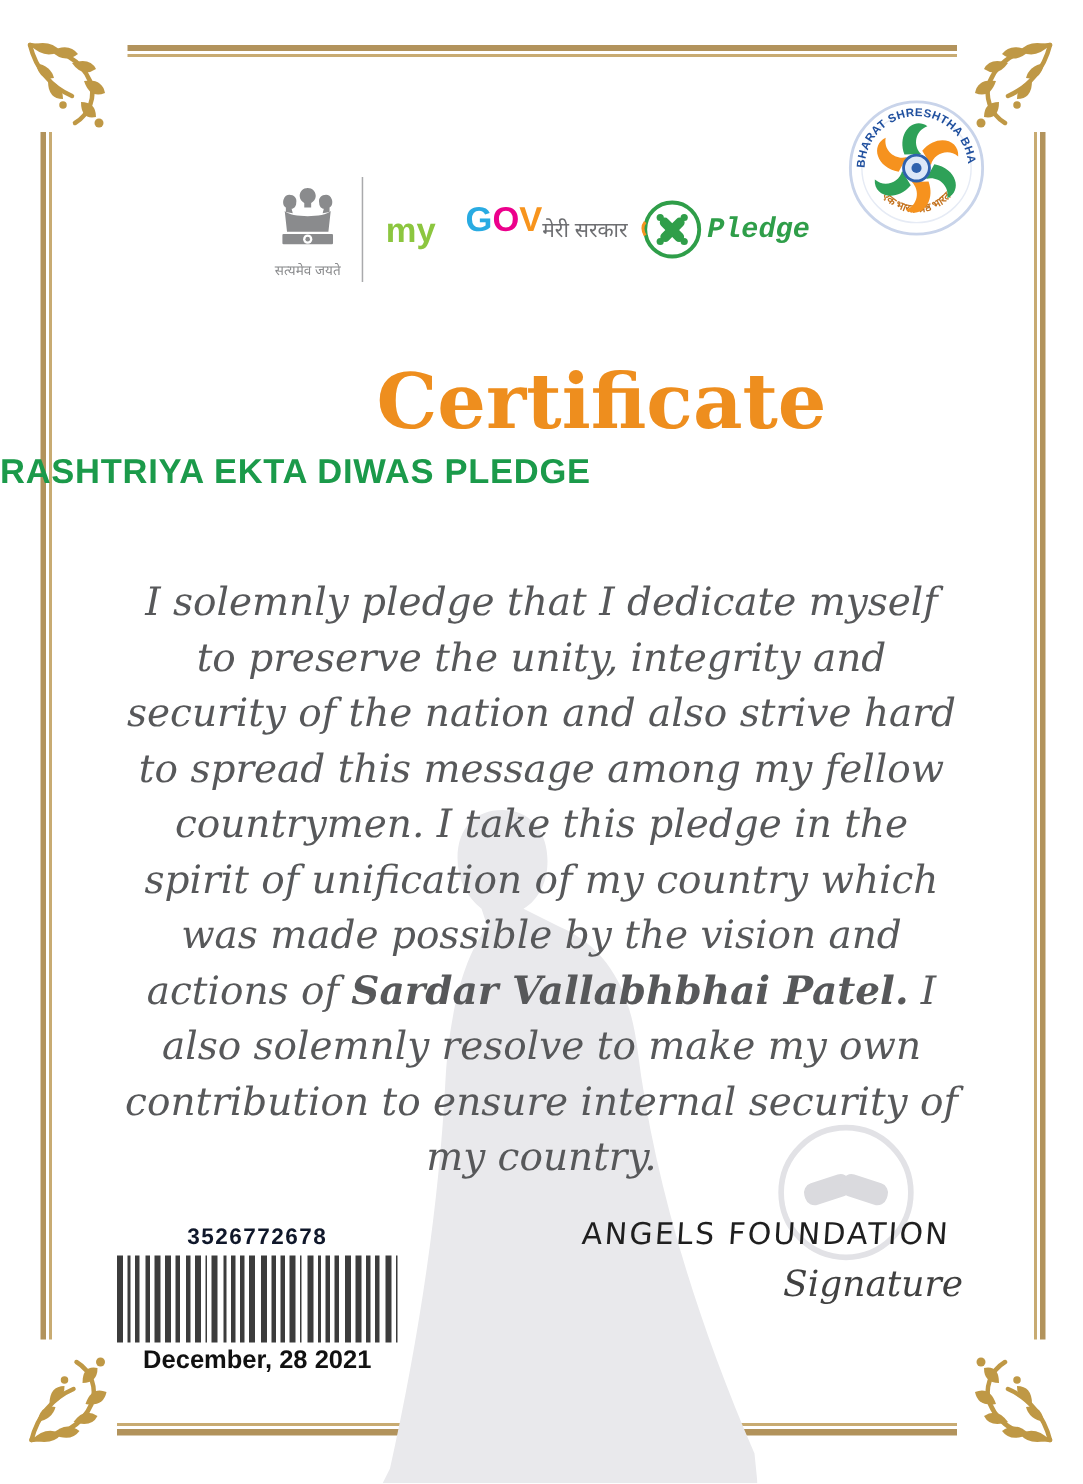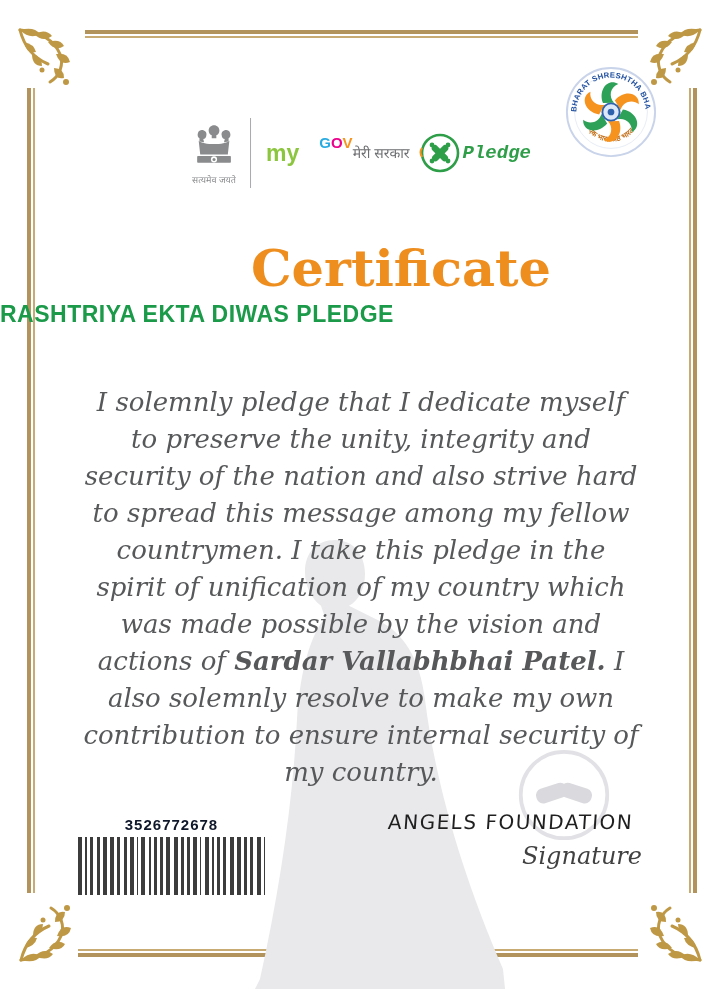--- a/index.html
+++ b/index.html
@@ -31,21 +31,21 @@
   .statue{position:absolute;left:255px;top:540px;width:250px;height:449px;z-index:0;}
   .seal{position:absolute;left:517px;top:748px;width:94px;height:94px;z-index:0;}
   
   .header-row{position:absolute;left:50%;top:118px;transform:translateX(-50%);
     display:flex;align-items:center;gap:13px;z-index:1;}
   .emblem-wrap{display:flex;flex-direction:column;align-items:center;}
   .emblem-caption{font-size:9px;color:#8a8b8d;margin-top:1px;}
   .logo-divider{width:1px;height:70px;background:#a9aaac;}
   .mygov{display:flex;flex-direction:row;line-height:1;}
   .mygov .row1{font-weight:bold;font-size:23px;color:#8cc63f;margin-left:2px;}
-  .mygov .row2{font-weight:bold;font-size:15px;margin-top:-7px;margin-left:20px;letter-spacing:0;}
+  .mygov .row2{font-weight:bold;font-size:23px;margin-top:-7px;margin-left:20px;letter-spacing:0;}
   .mygov .row2 .g{color:#29abe2;}
   .mygov .row2 .o{color:#ec008c;}
   .mygov .row2 .v{color:#f7941d;}
   .mygov .tagline{font-size:14px;color:#6d6e71;margin-top:4px;}
   .pledge-logo{display:flex;align-items:center;gap:2px;margin-left:-4px;}
   .pledge-label{font-family:Liberation Mono, monospace;font-style:italic;font-weight:bold;
     font-size:19px;color:#2f9e49;}
   .badge{position:absolute;left:565px;top:66px;width:92px;height:92px;z-index:1;}
   
   .title{position:absolute;left:0;top:238px;width:100%;text-align:center;z-index:1;
@@ -279,18 +279,19 @@
         <i style="width: 2px;"></i>
         <i style="width: 3px;"></i>
         <i style="width: 3px;"></i>
         <i style="width: 4px;"></i>
         <i style="width: 4px;"></i>
         <i style="width: 3px;"></i>
         <i style="width: 3px;"></i>
         <i style="width: 4px;"></i>
         <i style="width: 1px;"></i>
       </div>
+    <div class="issue-date">December, 28 2021</div>
   </div>
 
   <div class="signatory">ANGELS FOUNDATION</div>
   <div class="signature-label">Signature</div>
 
 </div>
 
 </body></html>

